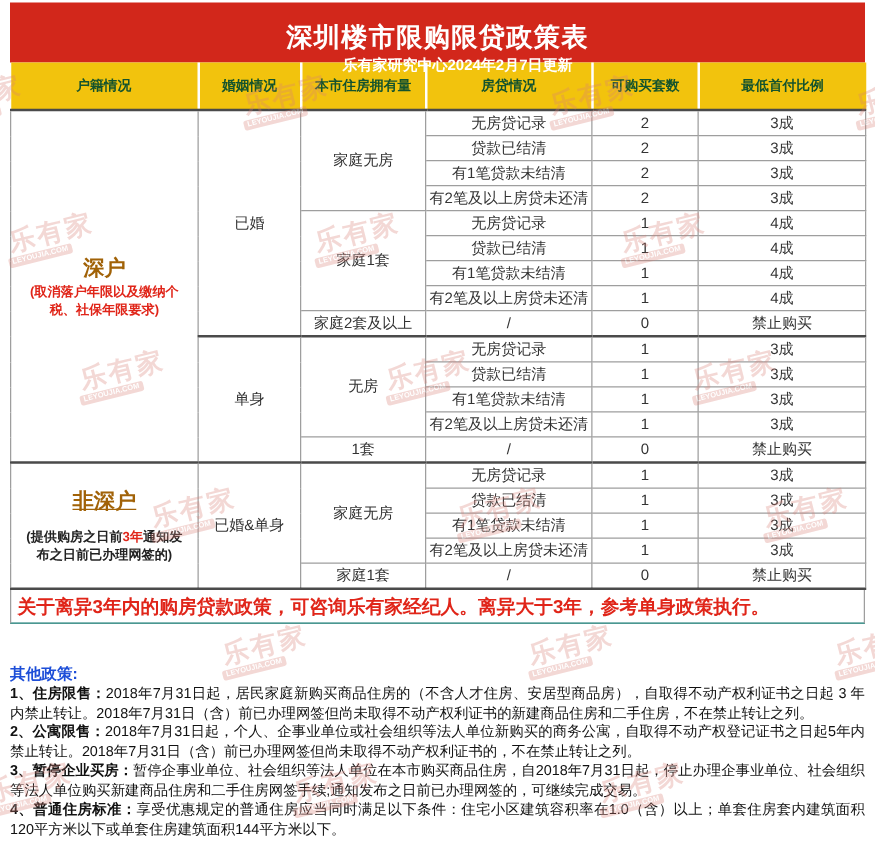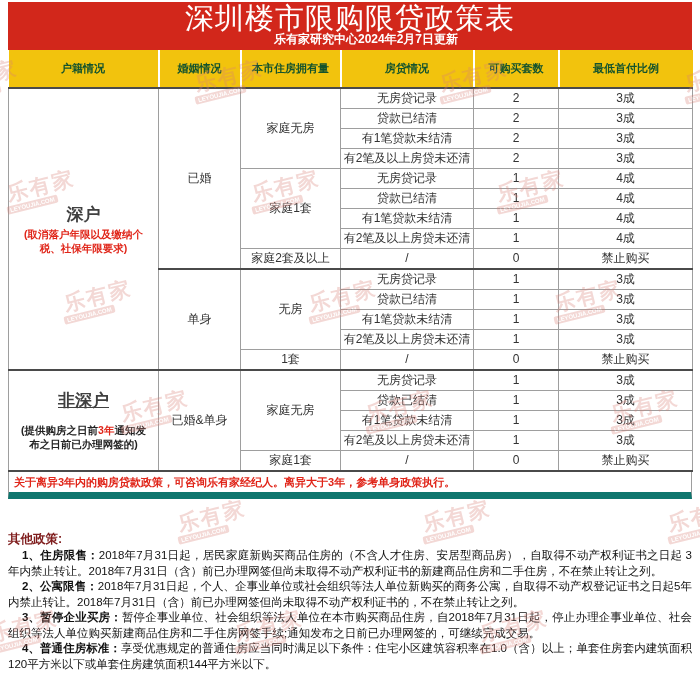--- a/index.html
+++ b/index.html
@@ -12,49 +12,49 @@
   }
   html,body{margin:0;padding:0;}
   body{
     width:700px;height:685px;overflow:hidden;background:#fff;position:relative;
     font-family:"Liberation Sans","DejaVu Sans",sans-serif;
   }
   .page{position:absolute;inset:0;}
   .content{position:absolute;left:8px;top:2px;width:684px;}
 
   .title-bar{background:var(--red);height:48px;text-align:center;color:#fff;}
-  .title{font-size:29px;font-weight:normal;line-height:26px;padding-top:3px;letter-spacing:1px;}
+  .title{font-size:21px;font-weight:bold;line-height:26px;padding-top:16px;letter-spacing:1px;}
   .subtitle{font-size:12px;font-weight:bold;line-height:17px;padding-left:32px;}
 
   table.policy-table{border-collapse:collapse;table-layout:fixed;width:684px;border-bottom:2px solid var(--border-dark);}
   .policy-table th{
     background:var(--yellow);height:37px;font-size:11px;font-weight:bold;color:#14532d;
     border-left:2px solid #fff;border-bottom:2px solid var(--border-dark);padding:0;
   }
   .policy-table th:first-child{border-left:none;}
   .policy-table td{
     border:1px solid var(--border-gray);height:19px;font-size:12px;color:#333;
     text-align:center;vertical-align:middle;padding:0 2px;line-height:1.15;
   }
   tr.sec-top > td{border-top:2px solid var(--border-dark);}
-  .hukou-name{font-size:17px;font-weight:bold;color:#404040;line-height:21px;}
+  .hukou-name{font-size:17px;font-weight:bold;color:#a16207;line-height:21px;}
   td.row-15 .hukou-name{margin-bottom:12px;text-decoration:underline;}
   .hukou-note{font-size:10.5px;font-weight:bold;line-height:14px;padding:0 5px;margin-top:2px;}
   .note-red{color:var(--note-red);text-align:center;}
   .note-black{color:#222;}
 
   .divorce-note{
-    border:1px solid var(--border-gray);border-top:none;border-bottom:7px solid #0f766e;
+    border:1px solid var(--border-gray);border-top:none;border-bottom:1px solid #0f766e;
     height:27px;display:flex;align-items:center;padding-left:5px;box-sizing:border-box;
-    color:var(--note-red);font-weight:bold;font-size:11px;
+    color:var(--note-red);font-weight:bold;font-size:15px;
   }
 
   .policies{margin-top:31px;font-size:11.5px;line-height:15.5px;color:#111;text-align:justify;}
-  .policies-heading{font-weight:bold;font-size:12.5px;line-height:18px;color:#7f1d1d;}
-  .policy-item .plabel{font-weight:bold;margin-left:14px;}
+  .policies-heading{font-weight:bold;font-size:12.5px;line-height:18px;color:#1d4ed8;}
+  .policy-item .plabel{font-weight:bold;}
 
   .watermark-layer{position:absolute;inset:0;z-index:10;pointer-events:none;overflow:hidden;}
   .wm{
     position:absolute;transform:rotate(-14deg);color:var(--wm);font-weight:bold;
     font-size:21px;letter-spacing:2px;opacity:0.30;white-space:nowrap;
   }
   .wm .wm-badge{
     display:block;width:max-content;margin-top:-2px;margin-left:-4px;
     font-size:6px;letter-spacing:0;background:var(--wm);color:#fff;
     border-radius:2px;padding:0 3px;line-height:8px;

